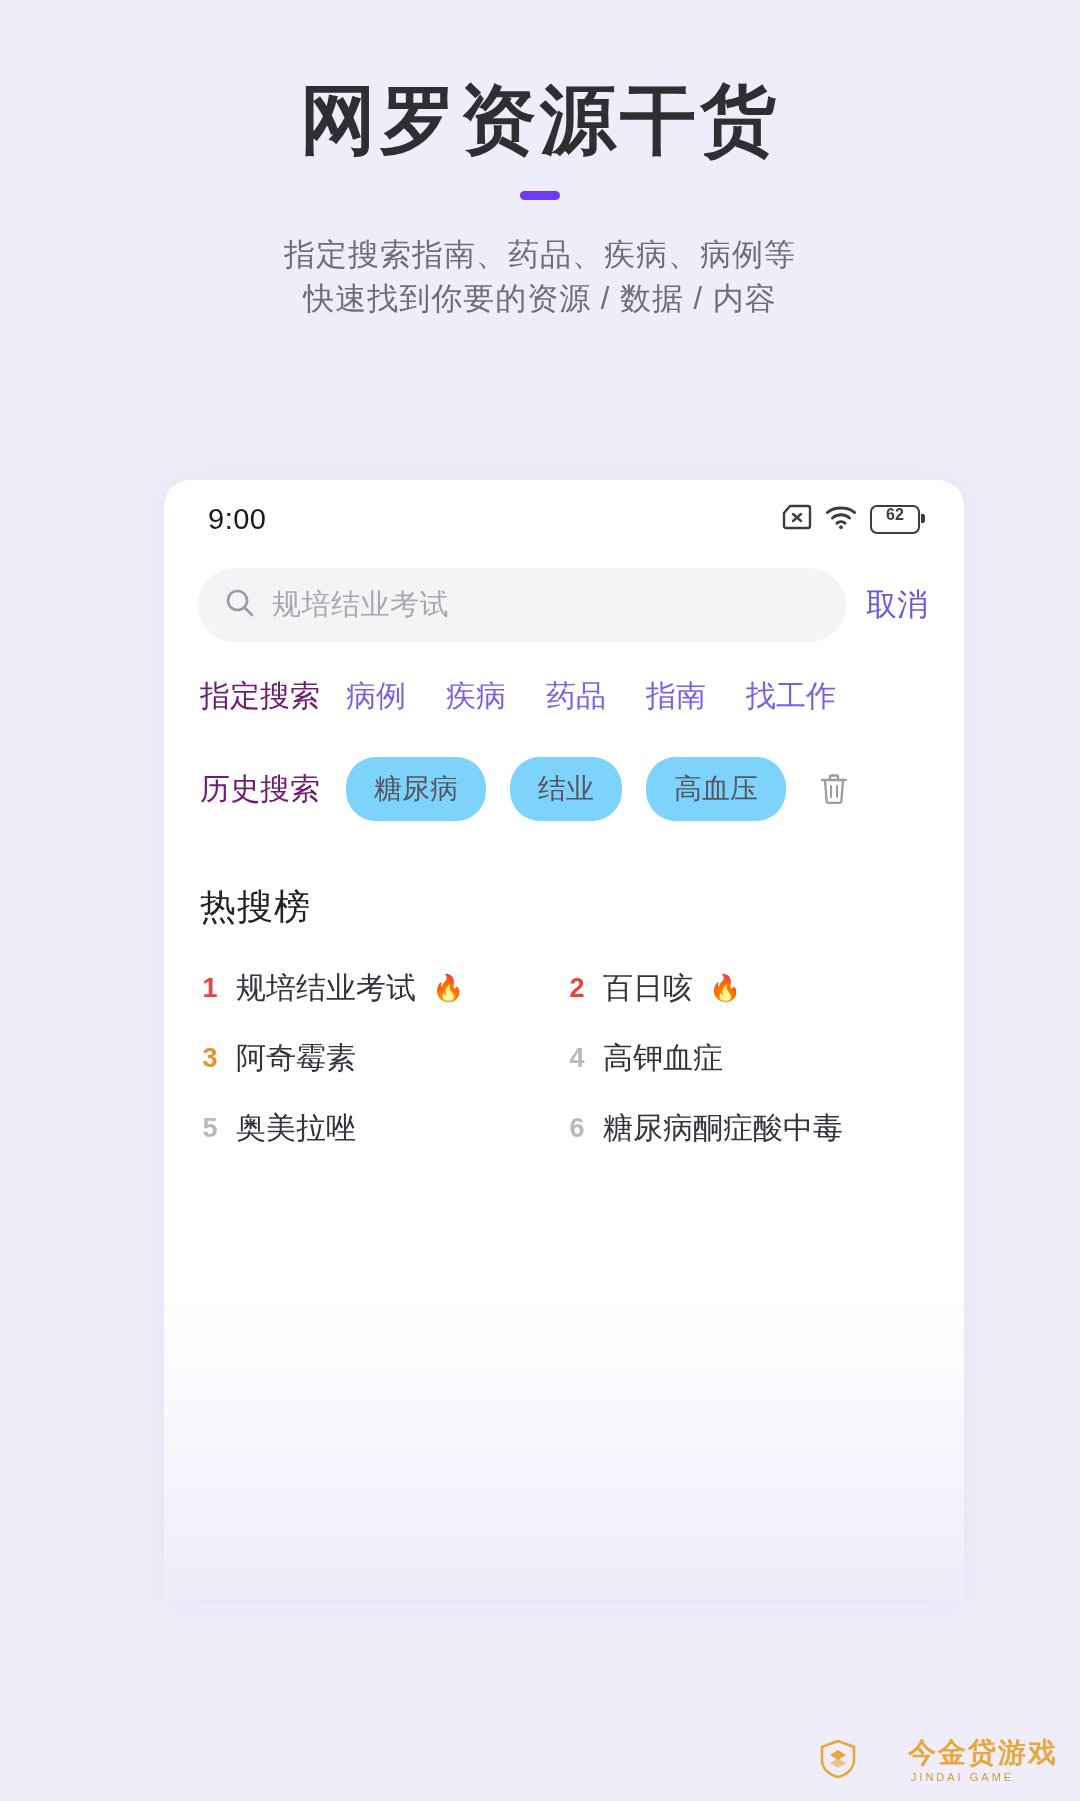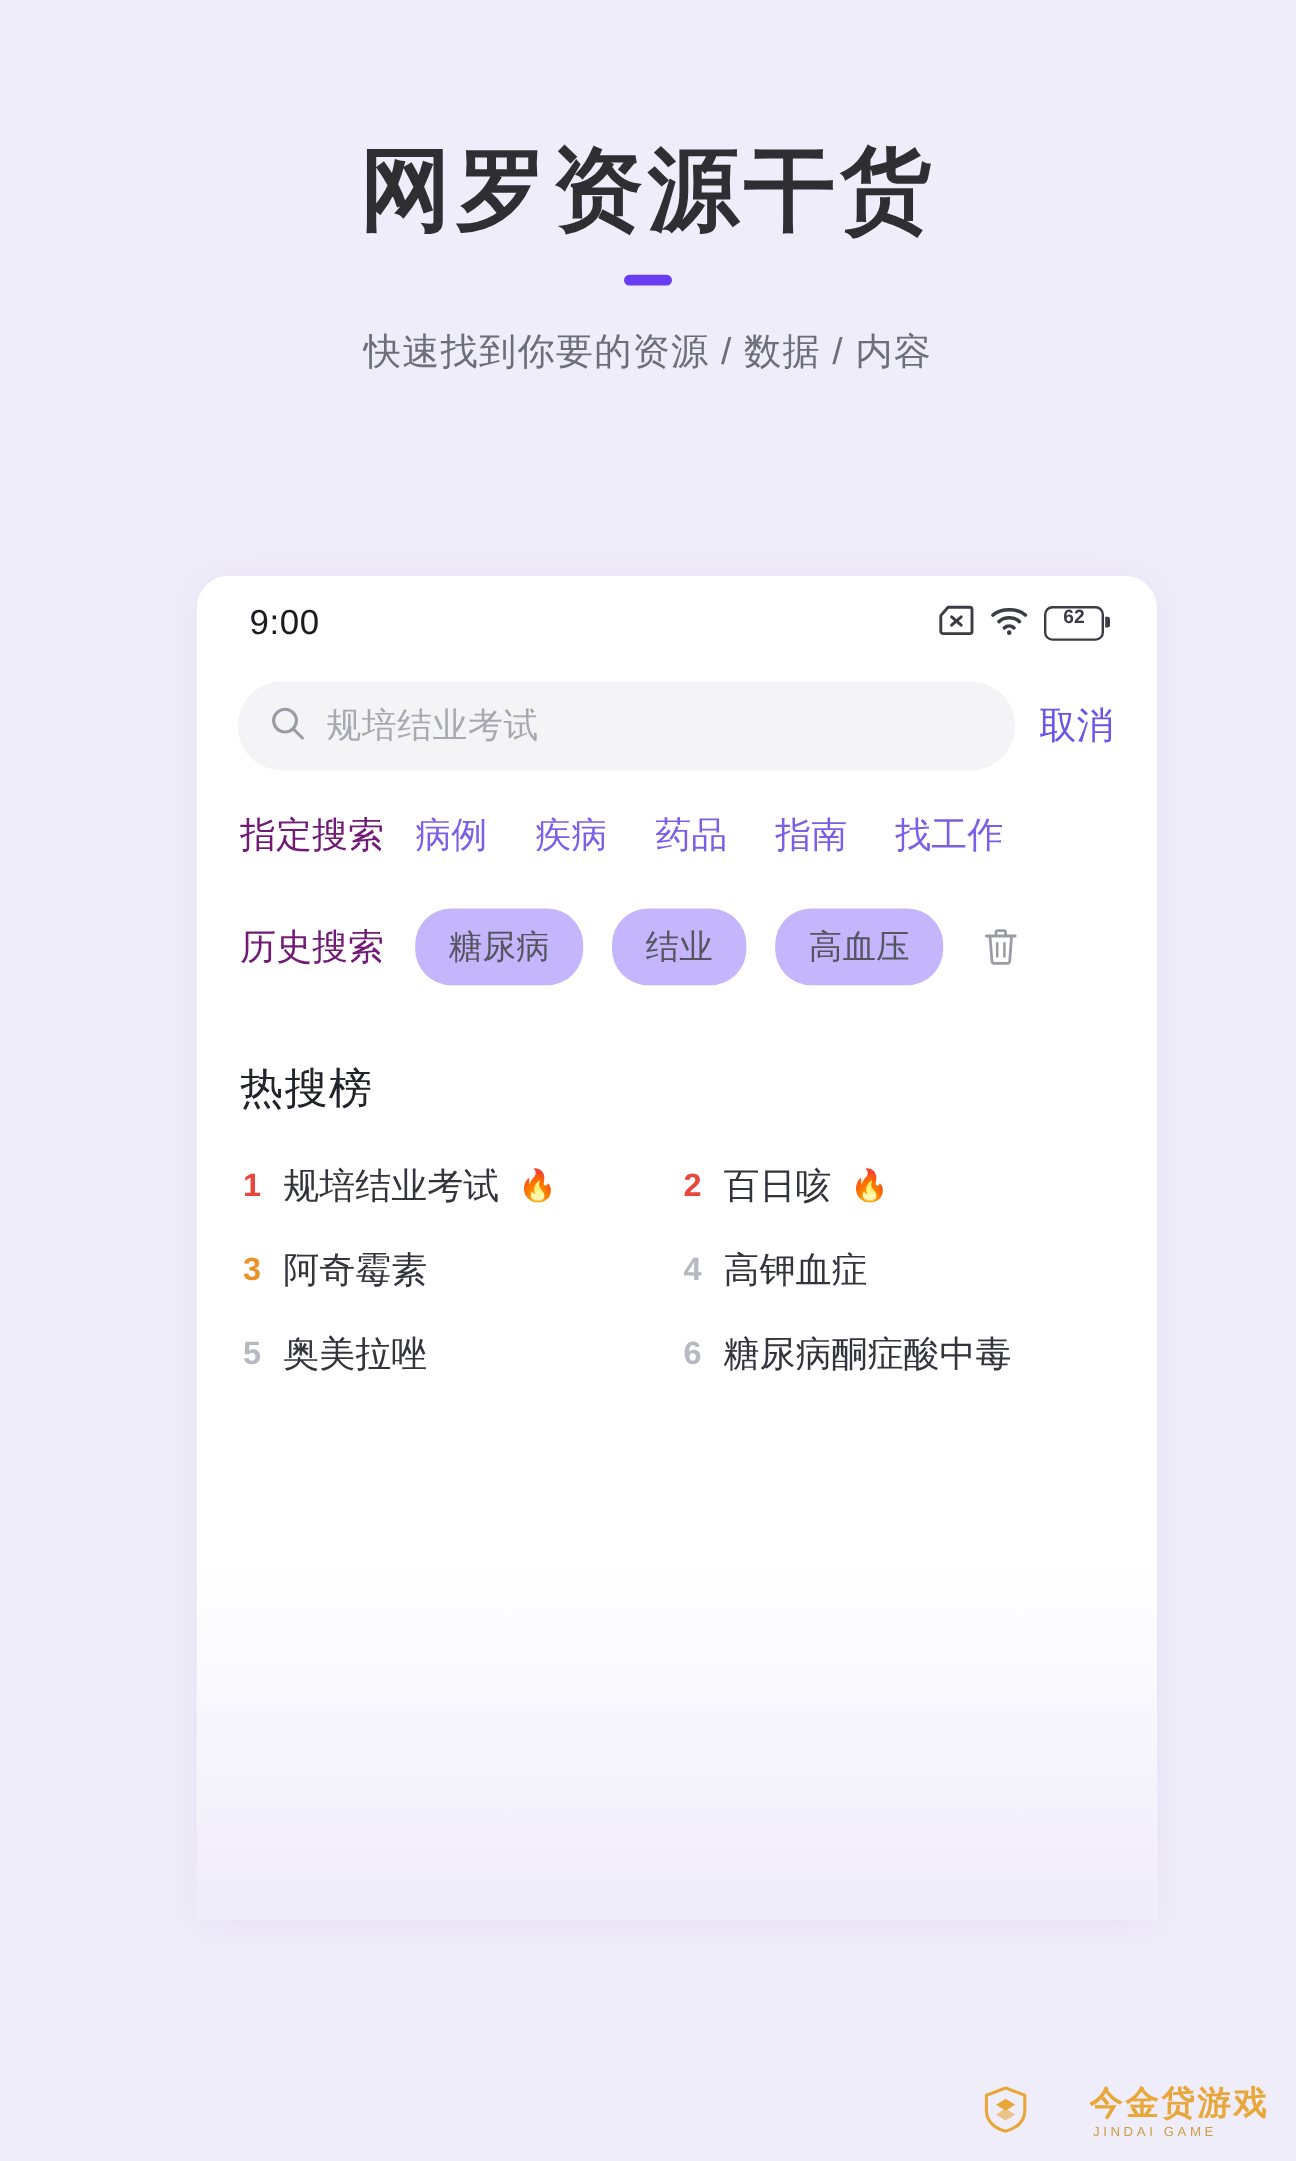--- a/index.html
+++ b/index.html
@@ -5,21 +5,21 @@
   html,body{margin:0;padding:0;}
   body{
     width:1080px;height:1801px;
     background:#f0edfa;
     font-family:"Liberation Sans","DejaVu Sans",sans-serif;
     position:relative;overflow:hidden;
     -webkit-font-smoothing:antialiased;
   }
 
   
-  .hero{padding-top:118px;text-align:center;}
+  .hero{padding-top:80px;text-align:center;}
   .hero-title{
     font-size:76px;line-height:1.06;font-weight:700;
     color:#2f2f33;letter-spacing:4px;
     font-family:"DejaVu Sans","Liberation Sans",sans-serif;
   }
   .hero-dash{
     width:40px;height:9px;border-radius:5px;
     background:#6a3cf4;margin:30px auto 0;
   }
   .hero-sub{
@@ -86,21 +86,21 @@
     font-size:30px;color:#701a75;font-weight:500;
     margin-right:26px;white-space:nowrap;
   }
   .quick-link{
     font-size:30px;color:#7b5fe8;margin-right:40px;white-space:nowrap;
   }
   .quick-link:last-child{margin-right:0;}
 
   .history-row{margin-top:40px;}
   .hist-chip{
-    background:#c4b5fd;border-radius:30px;
+    background:#7dd3fc;border-radius:30px;
     padding:13px 28px;font-size:28px;color:#55555e;
     margin-right:24px;white-space:nowrap;
   }
   .trash{margin-left:8px;display:flex;align-items:center;}
 
   
   .hot-title{
     padding:0 36px;margin-top:62px;
     font-size:36px;font-weight:400;color:#23232a;letter-spacing:1px;
   }
@@ -126,20 +126,21 @@
   .wm-main{font-size:28px;font-weight:700;color:#e8a22a;letter-spacing:2px;margin-left:41px;}
   .wm-sub{font-size:11px;color:#c9962f;letter-spacing:3px;margin-top:5px;text-align:center;}
 </style>
 </head>
 <body>
 
 <div class="hero">
   <div class="hero-title">网罗资源干货</div>
   <div class="hero-dash"></div>
   <div class="hero-sub">
+    <div>指定搜索指南、药品、疾病、病例等</div>
     <div>快速找到你要的资源 / 数据 / 内容</div>
   </div>
 </div>
 
 <div class="phone">
 
   <div class="statusbar">
     <div class="status-time">9:00</div>
     <div class="status-icons">
       <span>

